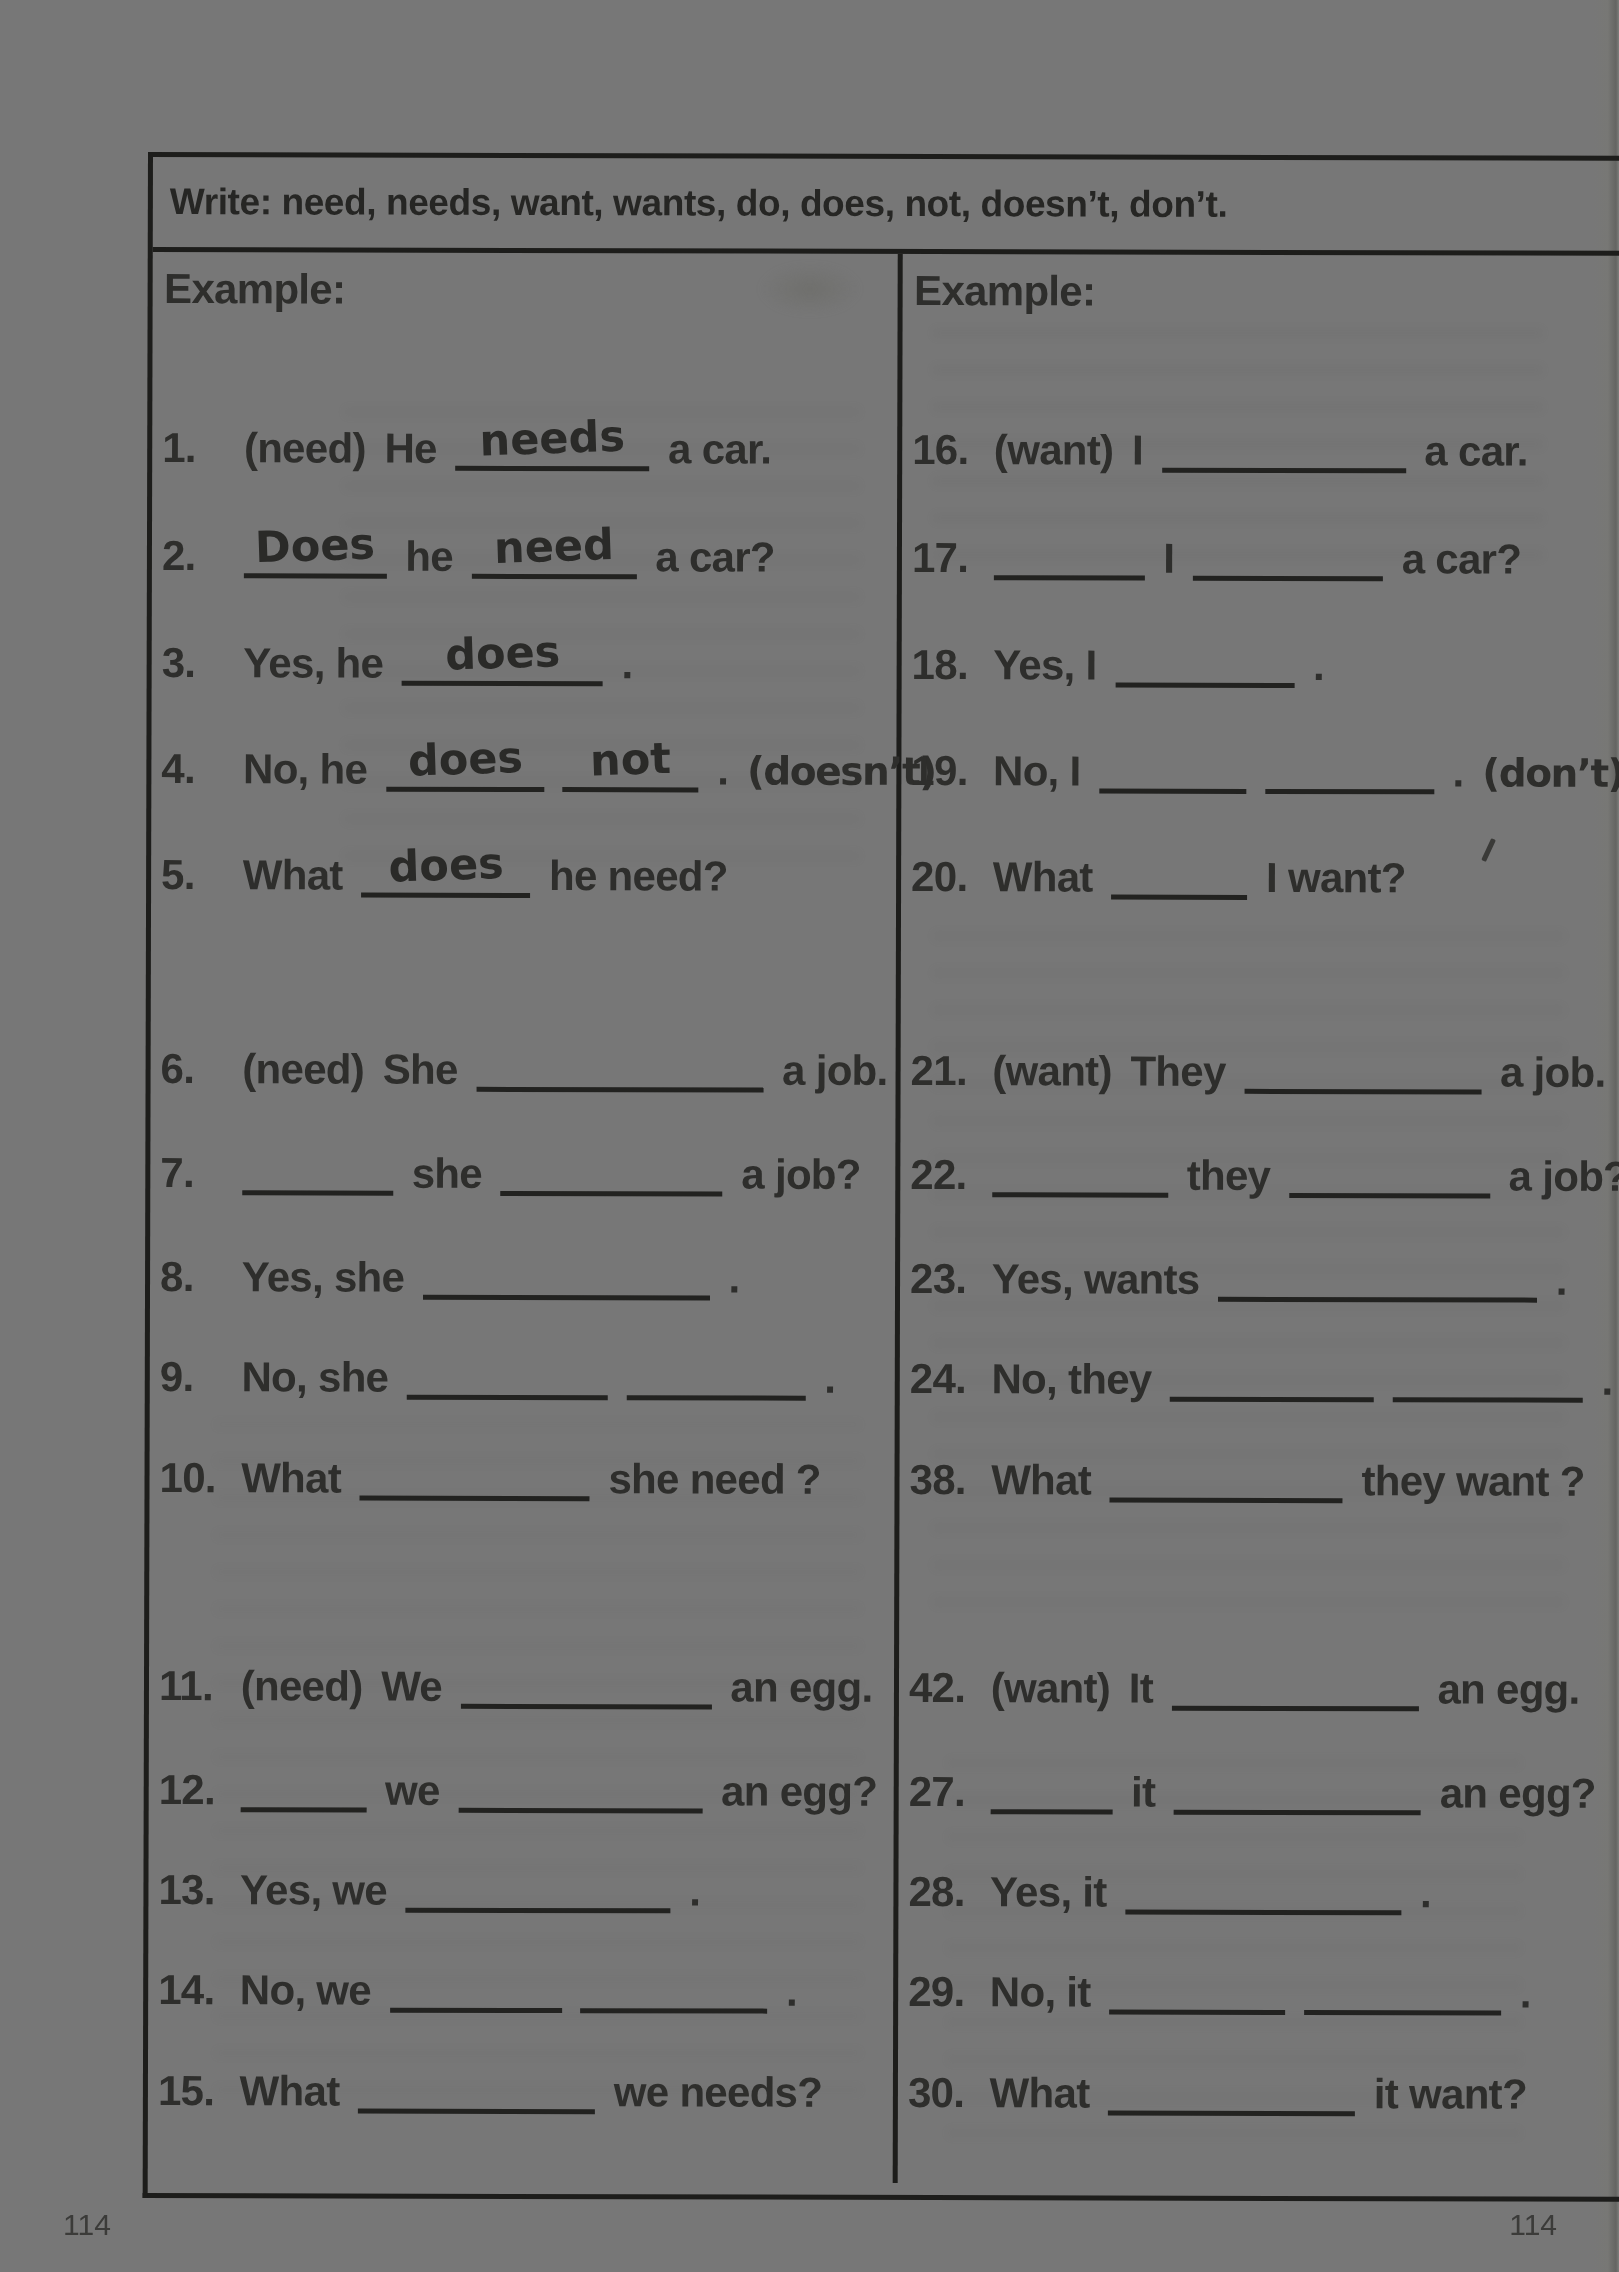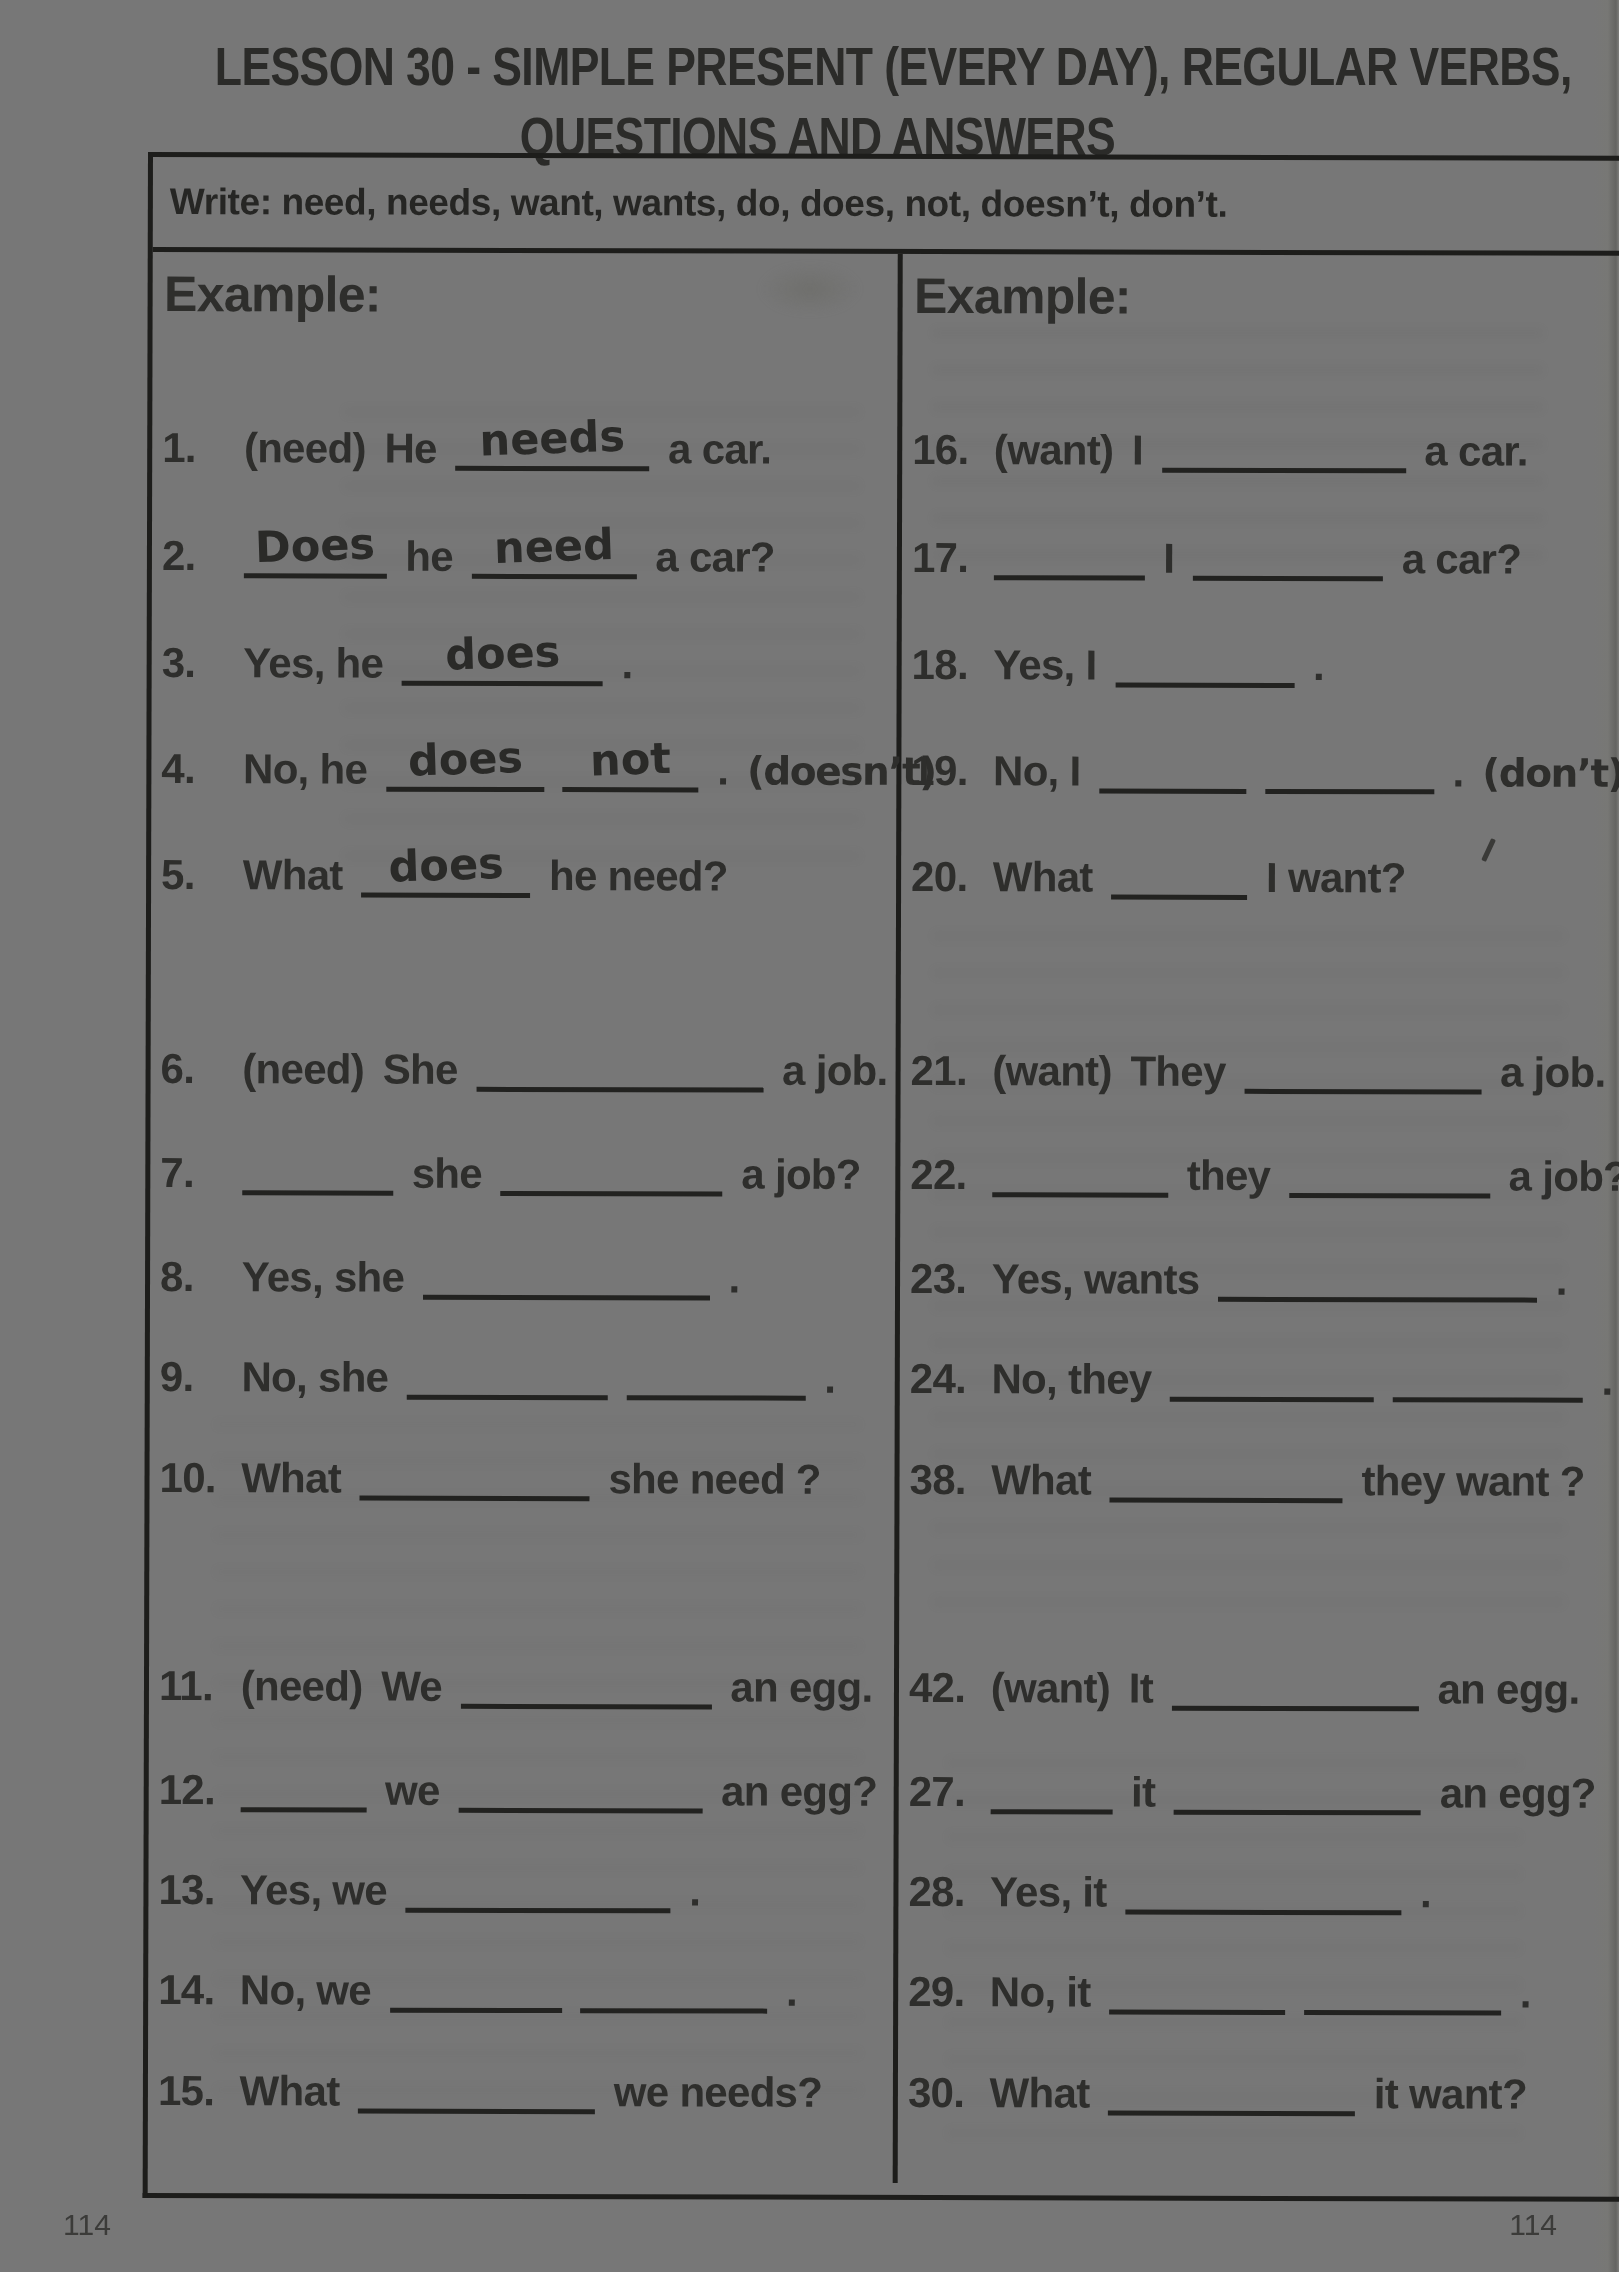--- a/index.html
+++ b/index.html
@@ -28,21 +28,21 @@
   .title .tline { display:block; transform:scaleX(.84); transform-origin:center; white-space:nowrap; }
 
   .sheet { position:absolute; left:148px; top:152px; width:1472px; height:2036px;
     border:5.7px solid #1d1d1b; border-right:none; transform:rotate(.15deg); transform-origin:0 0; }
   .instr { height:90px; border-bottom:5.7px solid #1d1d1b; display:flex; align-items:center;
     padding-left:17px; font-weight:bold; font-size:37px; letter-spacing:-0.4px; color:#262624; }
   .cols { position:relative; height:1929px; }
   .col { position:absolute; top:0; bottom:0; }
   .col-left  { left:0; width:745px; border-right:5px solid #1d1d1b; }
   .col-right { left:750px; right:0; }
-  .ex-head { position:absolute; top:13px; left:11.5px; font-weight:bold; font-size:50px; letter-spacing:-0.7px; }
+  .ex-head { position:absolute; top:13px; left:11.5px; font-weight:bold; font-size:42px; letter-spacing:-0.7px; }
 
   .row { position:absolute; left:10px; right:4.3px; height:56px;
     display:flex; align-items:flex-end; column-gap:18.7px; }
   .seg { white-space:nowrap; font-weight:bold; font-size:42px; line-height:1.05; letter-spacing:-0.7px; color:#2e2e2c; }
   .num { min-width:63px; }
   .blank { position:relative; flex:0 0 auto; height:44px; border-bottom:5px solid #222220; }
   .answer { position:absolute; left:50%; bottom:2.9px; transform:translateX(-50%) rotate(-2deg);
     white-space:nowrap; font-family:"DejaVu Sans", sans-serif; font-weight:bold; font-size:43px; color:#2a2a28; }
   .hint { font-family:"DejaVu Sans", sans-serif; font-weight:bold; font-size:39px; letter-spacing:-1.4px; }
 
@@ -58,24 +58,20 @@
 
   <div class="edge-right"></div>
   <div class="ghost" style="left:344px; top:402px; width:516px; height:473px;"></div>
   <div class="ghost" style="left:933px; top:301px; width:610px; height:273px; opacity:.065;"></div>
   <div class="ghost" style="left:933px; top:918px; width:631px; height:703px; opacity:.06;"></div>
   <div class="ghost" style="left:215px; top:1420px; width:646px; height:689px; opacity:.04;"></div>
   <div class="ghost" style="left:947px; top:1736px; width:574px; height:416px; opacity:.05;"></div>
   <div class="smudge" style="left:760px; top:264px; width:100px; height:50px;"></div>
   <div class="speck" style="left:1486px; top:838px; width:5px; height:24.4px;"></div>
 
-  <div class="title">
-    <span class="tline">LESSON 30  - SIMPLE PRESENT (EVERY DAY), REGULAR VERBS,</span>
-    <span class="tline">QUESTIONS AND ANSWERS</span>
-  </div>
 
   <div class="sheet">
     <div class="instr">
       <span>Write: need, needs, want, wants, do, does, not, doesn’t, don’t.</span>
     </div>
     <div class="cols">
       <div class="col col-left">
         <div class="ex-head">Example:</div>
       <div class="row" style="top: 162px;">
             <span class="seg num">1.</span>

